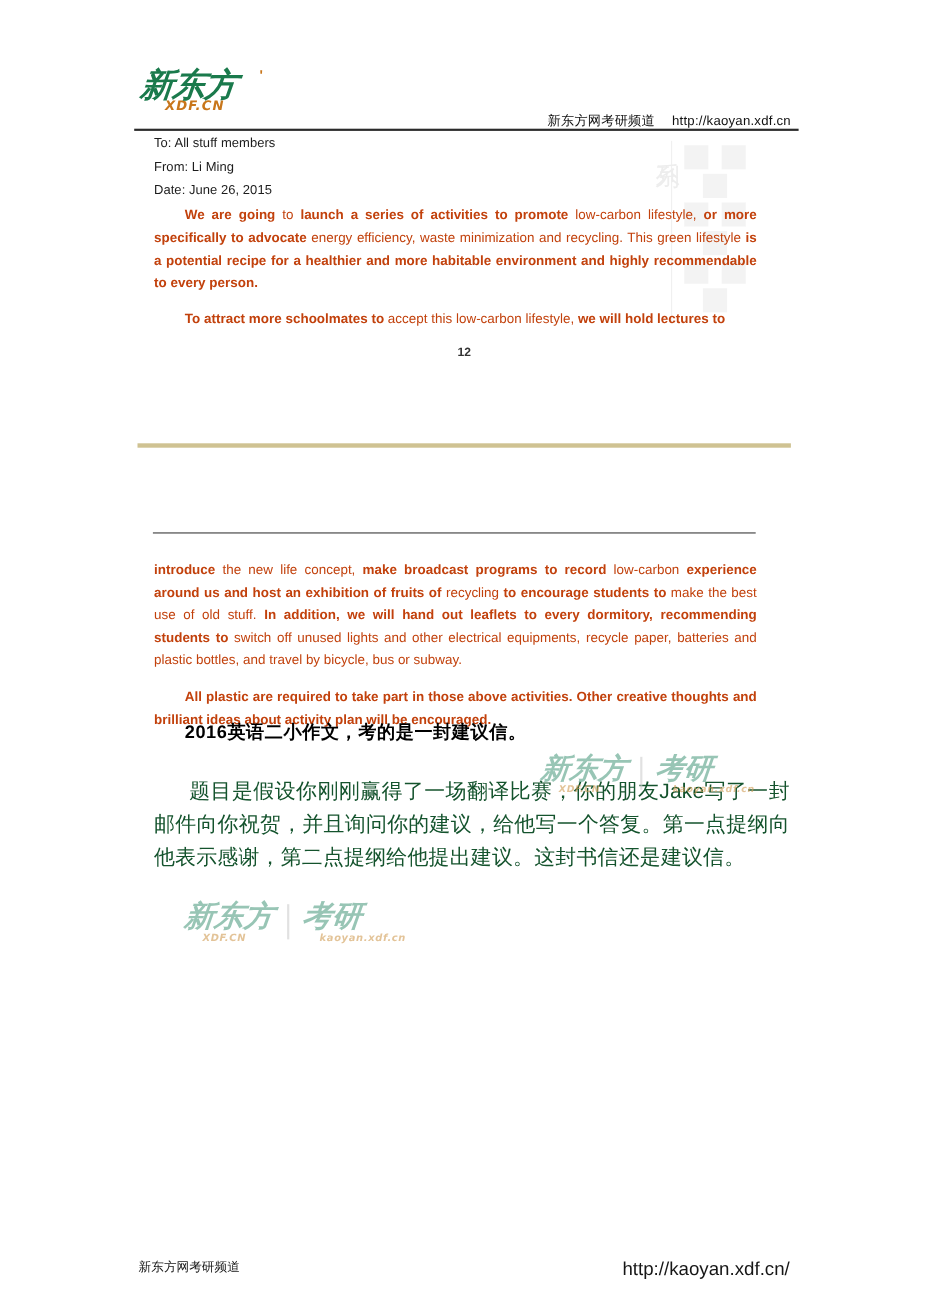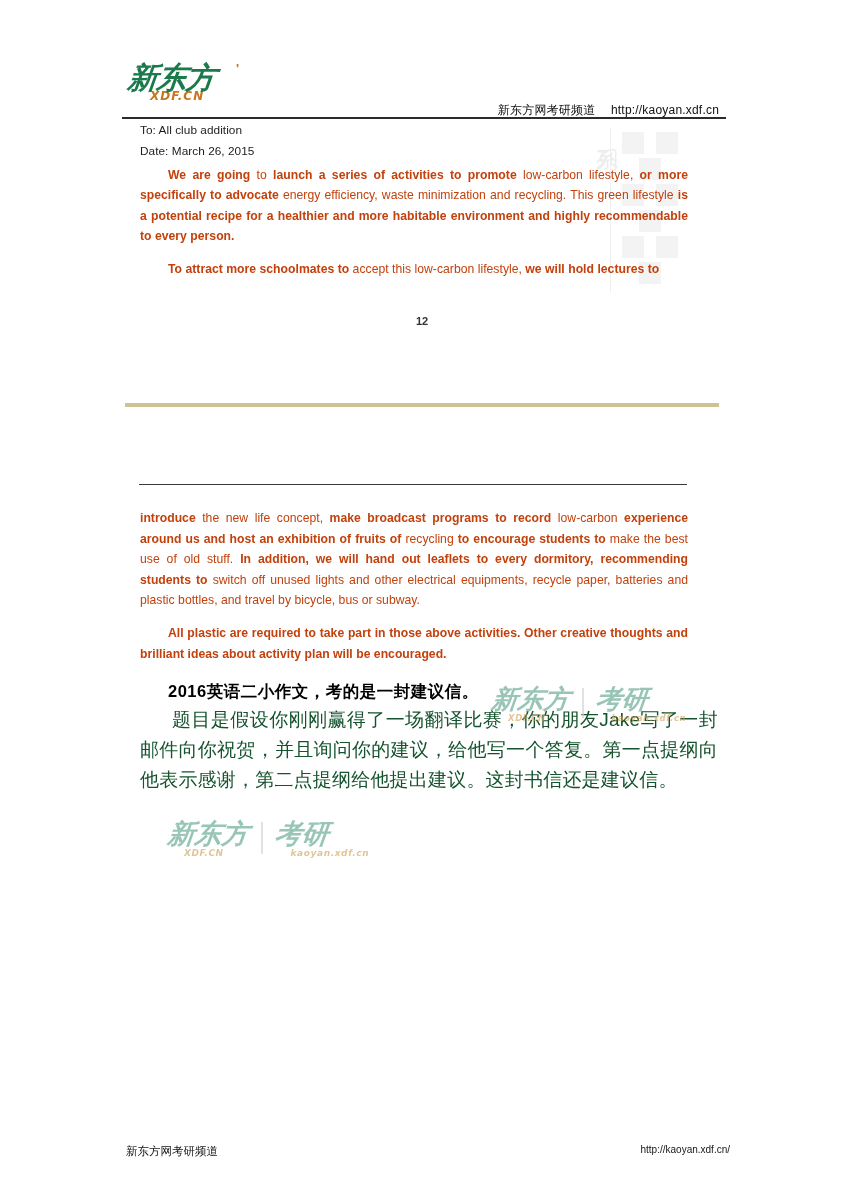--- a/index.html
+++ b/index.html
@@ -175,21 +175,21 @@
     position: absolute;
     left: 140px;
     top: 505px;
     width: 548px;
   }
 
   
   .cn-heading {
     position: absolute;
     left: 168px;
-    top: 681px;
+    top: 655px;
     font-size: 16.5px;
     font-weight: bold;
     color: #000;
     letter-spacing: 0.5px;
     white-space: nowrap;
   }
   .cn-para {
     position: absolute;
     left: 140px;
     width: 578px;
@@ -246,23 +246,23 @@
   
   .footer-left {
     position: absolute;
     left: 126px;
     top: 1144px;
     font-size: 11.5px;
     color: #161616;
   }
   .footer-right {
     position: absolute;
-    right: 114px;
+    right: 126px;
     top: 1144px;
-    font-size: 10px;
+    font-size: 17px;
     color: #161616;
   }
 </style>
 </head>
 <body>
 
 <div class="page">
 
   <div class="brand-logo">
     <div class="cn-mark">新东方</div>
@@ -284,22 +284,23 @@
     <div class="sq" style="left:26px;top:56px;width:22px;height:22px;"></div>
     <div class="sq" style="left:60px;top:56px;width:22px;height:22px;"></div>
     <div class="sq" style="left:43px;top:82px;width:22px;height:22px;"></div>
     <div class="sq" style="left:26px;top:108px;width:22px;height:22px;"></div>
     <div class="sq" style="left:60px;top:108px;width:22px;height:22px;"></div>
     <div class="sq" style="left:43px;top:134px;width:22px;height:22px;"></div>
   </div>
   <div class="series-wm">系列</div>
 
   <div class="email-block">
-    <div class="email-line">To: All club addition</div>
-    <div class="email-line">Date: March 26, 2015</div>
+    <div class="email-line">To: All stuff members</div>
+    <div class="email-line">From: Li Ming</div>
+    <div class="email-line">Date: June 26, 2015</div>
     <p class="body-para indent"><span class="b">We are going </span><span>to </span><span class="b">launch a series of activities to promote </span><span>low-carbon lifestyle, </span><span class="b">or more specifically to advocate </span><span>energy efficiency, waste minimization and recycling. This green lifestyle </span><span class="b">is a potential recipe for a healthier and more habitable environment and highly recommendable to every person.</span></p>
     <p class="body-para indent"><span class="b">To attract more schoolmates to </span><span>accept this low-carbon lifestyle, </span><span class="b">we will hold lectures to</span></p>
   </div>
 
   <div class="page-num">12</div>
 
   <div class="rule-tan"></div>
 
   <div class="rule-thin"></div>
   <div class="section2">

